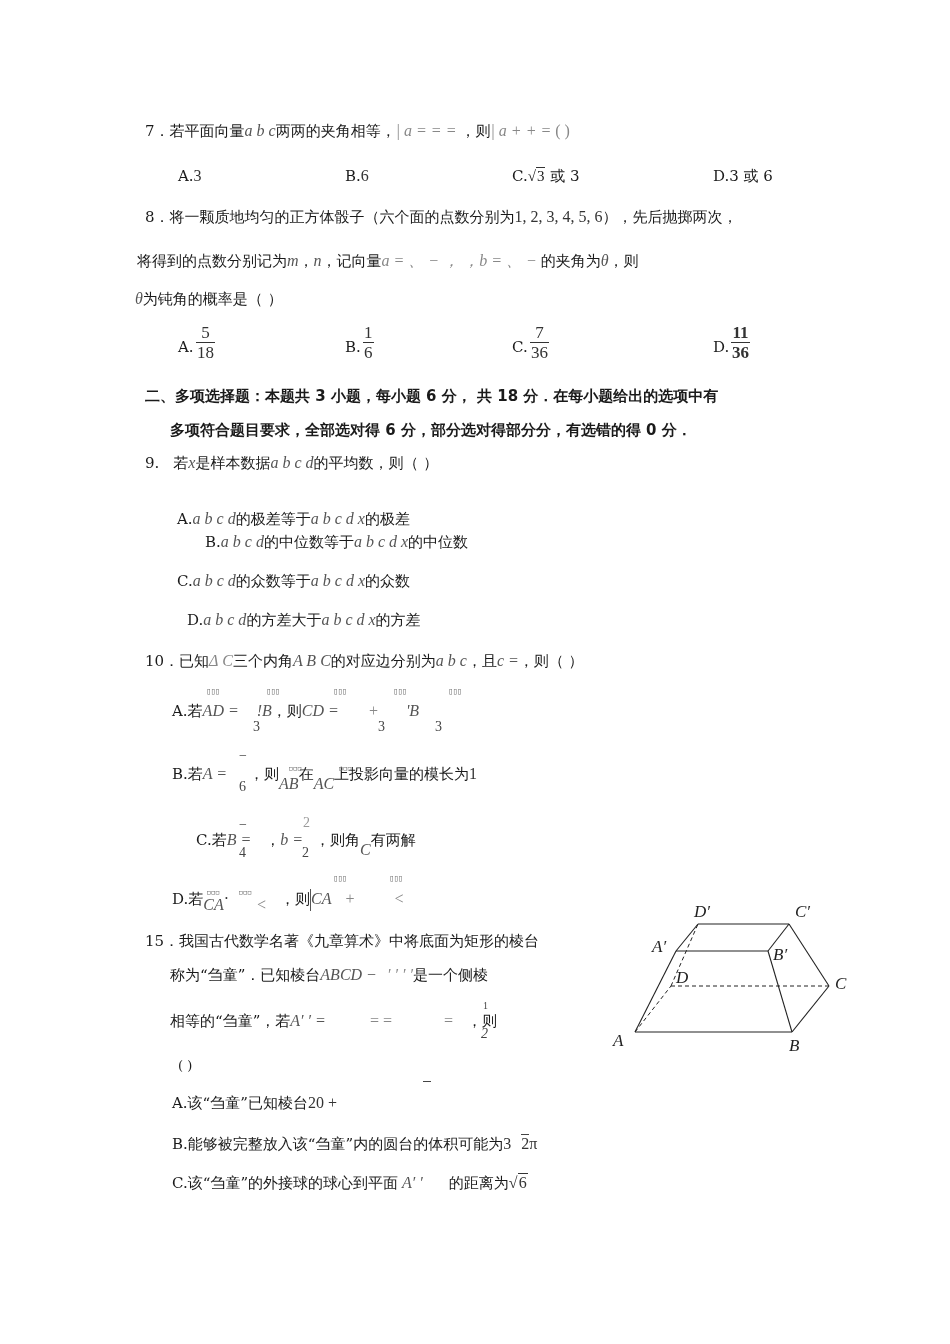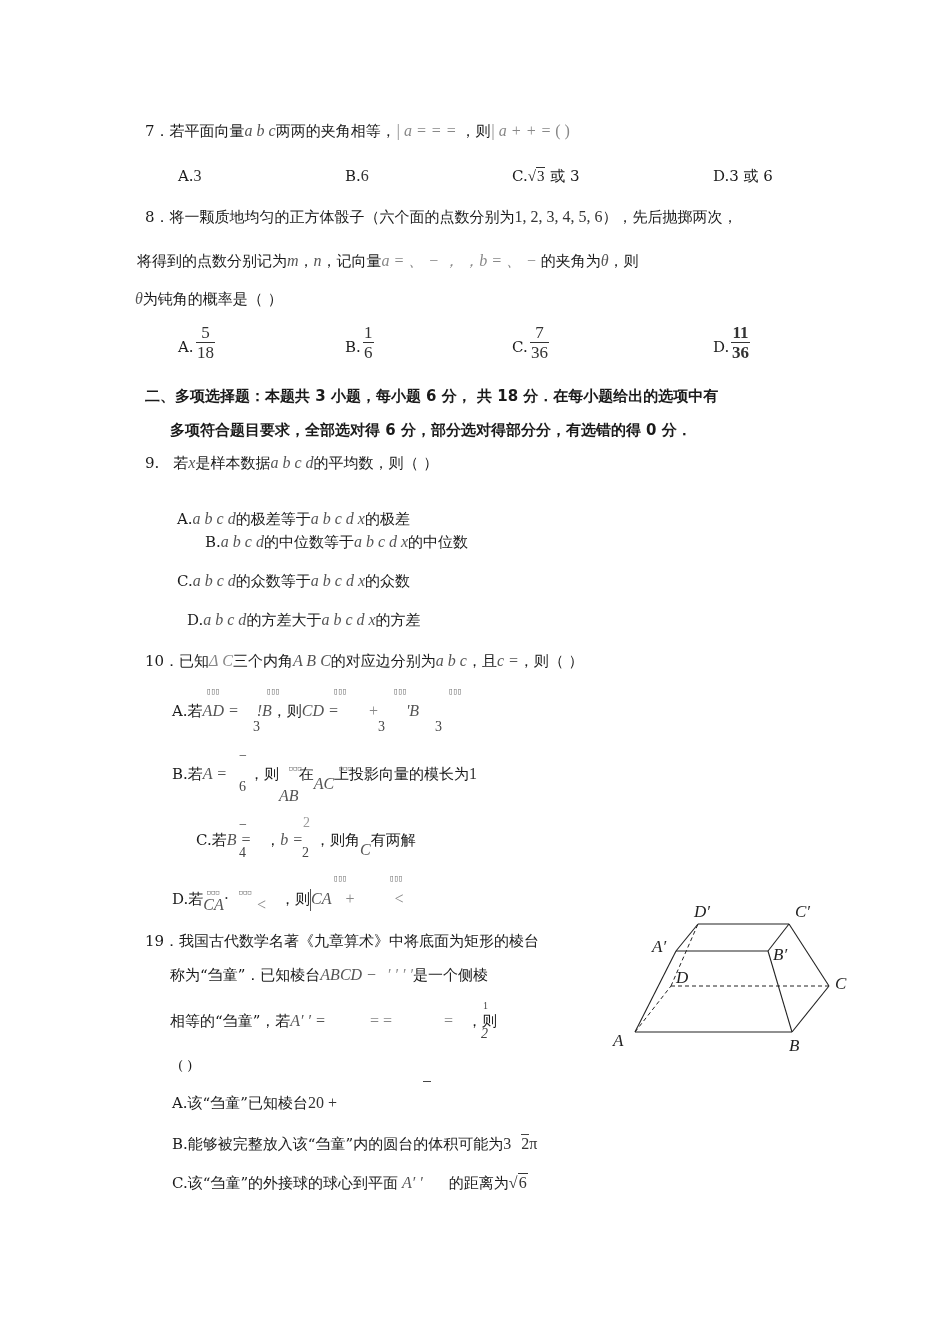--- a/index.html
+++ b/index.html
@@ -120,21 +120,21 @@
     <span>A.</span><span>若</span><span class="m">AD =</span><span class="m" style="margin-left:18px;">!B</span><span>，则</span><span class="m">CD =</span><span class="mn faint" style="margin-left:30px;">+</span><span class="m" style="margin-left:28px;">'B</span>
   </div>
   <div class="sub" style="left:253px; top:720px;">3</div>
   <div class="sub" style="left:378px; top:720px;">3</div>
   <div class="sub" style="left:435px; top:720px;">3</div>
 </div>
 
 <div>
   <div class="sub" style="left:239px; top:749px;">−</div>
   <div class="opt" style="left:172px; top:764px;">
-    <span>B.</span><span>若</span><span class="m">A =</span><span style="margin-left:22px;">，则</span><span class="m" style="position:relative; top:22px;">AB</span><span>在</span><span class="m" style="position:relative; top:10px;">AC</span><span>上投影向量的模长为</span><span class="mn">1</span>
+    <span>B.</span><span>若</span><span class="m">A =</span><span style="margin-left:22px;">，则</span><span class="m" style="position:relative; top:10px;">AB</span><span>在</span><span class="m" style="position:relative; top:10px;">AC</span><span>上投影向量的模长为</span><span class="mn">1</span>
   </div>
   <div class="sub" style="left:239px; top:780px;">6</div>
   <div class="ovl" style="left:288px; top:763px;">▫▫▫</div>
   <div class="ovl" style="left:338px; top:763px;">▫▫▫</div>
 </div>
 
 <div>
   <div class="sub" style="left:239px; top:818px;">−</div>
   <div class="sub" style="left:303px; top:816px; color:#999;">2</div>
   <div class="opt" style="left:172px; top:830px;margin-left:24px;">
@@ -148,21 +148,21 @@
   <div class="ovl" style="left:206px; top:887px;">▫▫▫</div>
   <div class="ovl" style="left:238px; top:887px;">▫▫▫</div>
   <div class="ovl" style="left:333px; top:873px;">▯▯▯</div>
   <div class="ovl" style="left:389px; top:873px;">▯▯▯</div>
   <div class="opt" style="left:172px; top:889px;">
     <span>D.</span><span>若</span><span class="m" style="position:relative; top:6px;">CA</span><span class="mn">·</span><span class="mn faint" style="margin-left:28px; position:relative; top:6px;">&lt;</span><span style="margin-left:14px;">，则</span><span style="border-left:1px solid #555; display:inline-block; height:22px; vertical-align:middle;"></span><span class="m">CA</span><span class="mn faint" style="margin-left:14px;">+</span><span class="mn faint" style="margin-left:40px;">&lt;</span>
   </div>
 </div>
 
 <div class="ln" style="left:145px; top:931px;">
-  <span>19．</span><span>我国古代数学名著《九章算术》中将底面为矩形的棱台</span>
+  <span>15．</span><span>我国古代数学名著《九章算术》中将底面为矩形的棱台</span>
 </div>
 <div class="ln" style="left:170px; top:965px;">
   <span>称为“刍童”．已知棱台</span><span class="m">ABCD −</span><span class="m faint" style="margin-left:10px;">′   ′   ′   ′</span><span>是一个侧棱</span>
 </div>
 <div class="sub" style="left:483px; top:999px; font-size:10px;">1</div>
 <div class="ln" style="left:170px; top:1011px;">
   <span>相等的“刍童”，若</span><span class="m">A′   ′ =</span><span class="mn faint" style="margin-left:44px;">=          =</span><span class="mn faint" style="margin-left:52px;">=</span><span style="margin-left:14px;">，则</span>
 </div>
 <div class="sub" style="left:481px; top:1027px; font-style:italic;">2</div>
 <div class="ln" style="left:178px; top:1056px; font-size:13px;">(      )</div>

